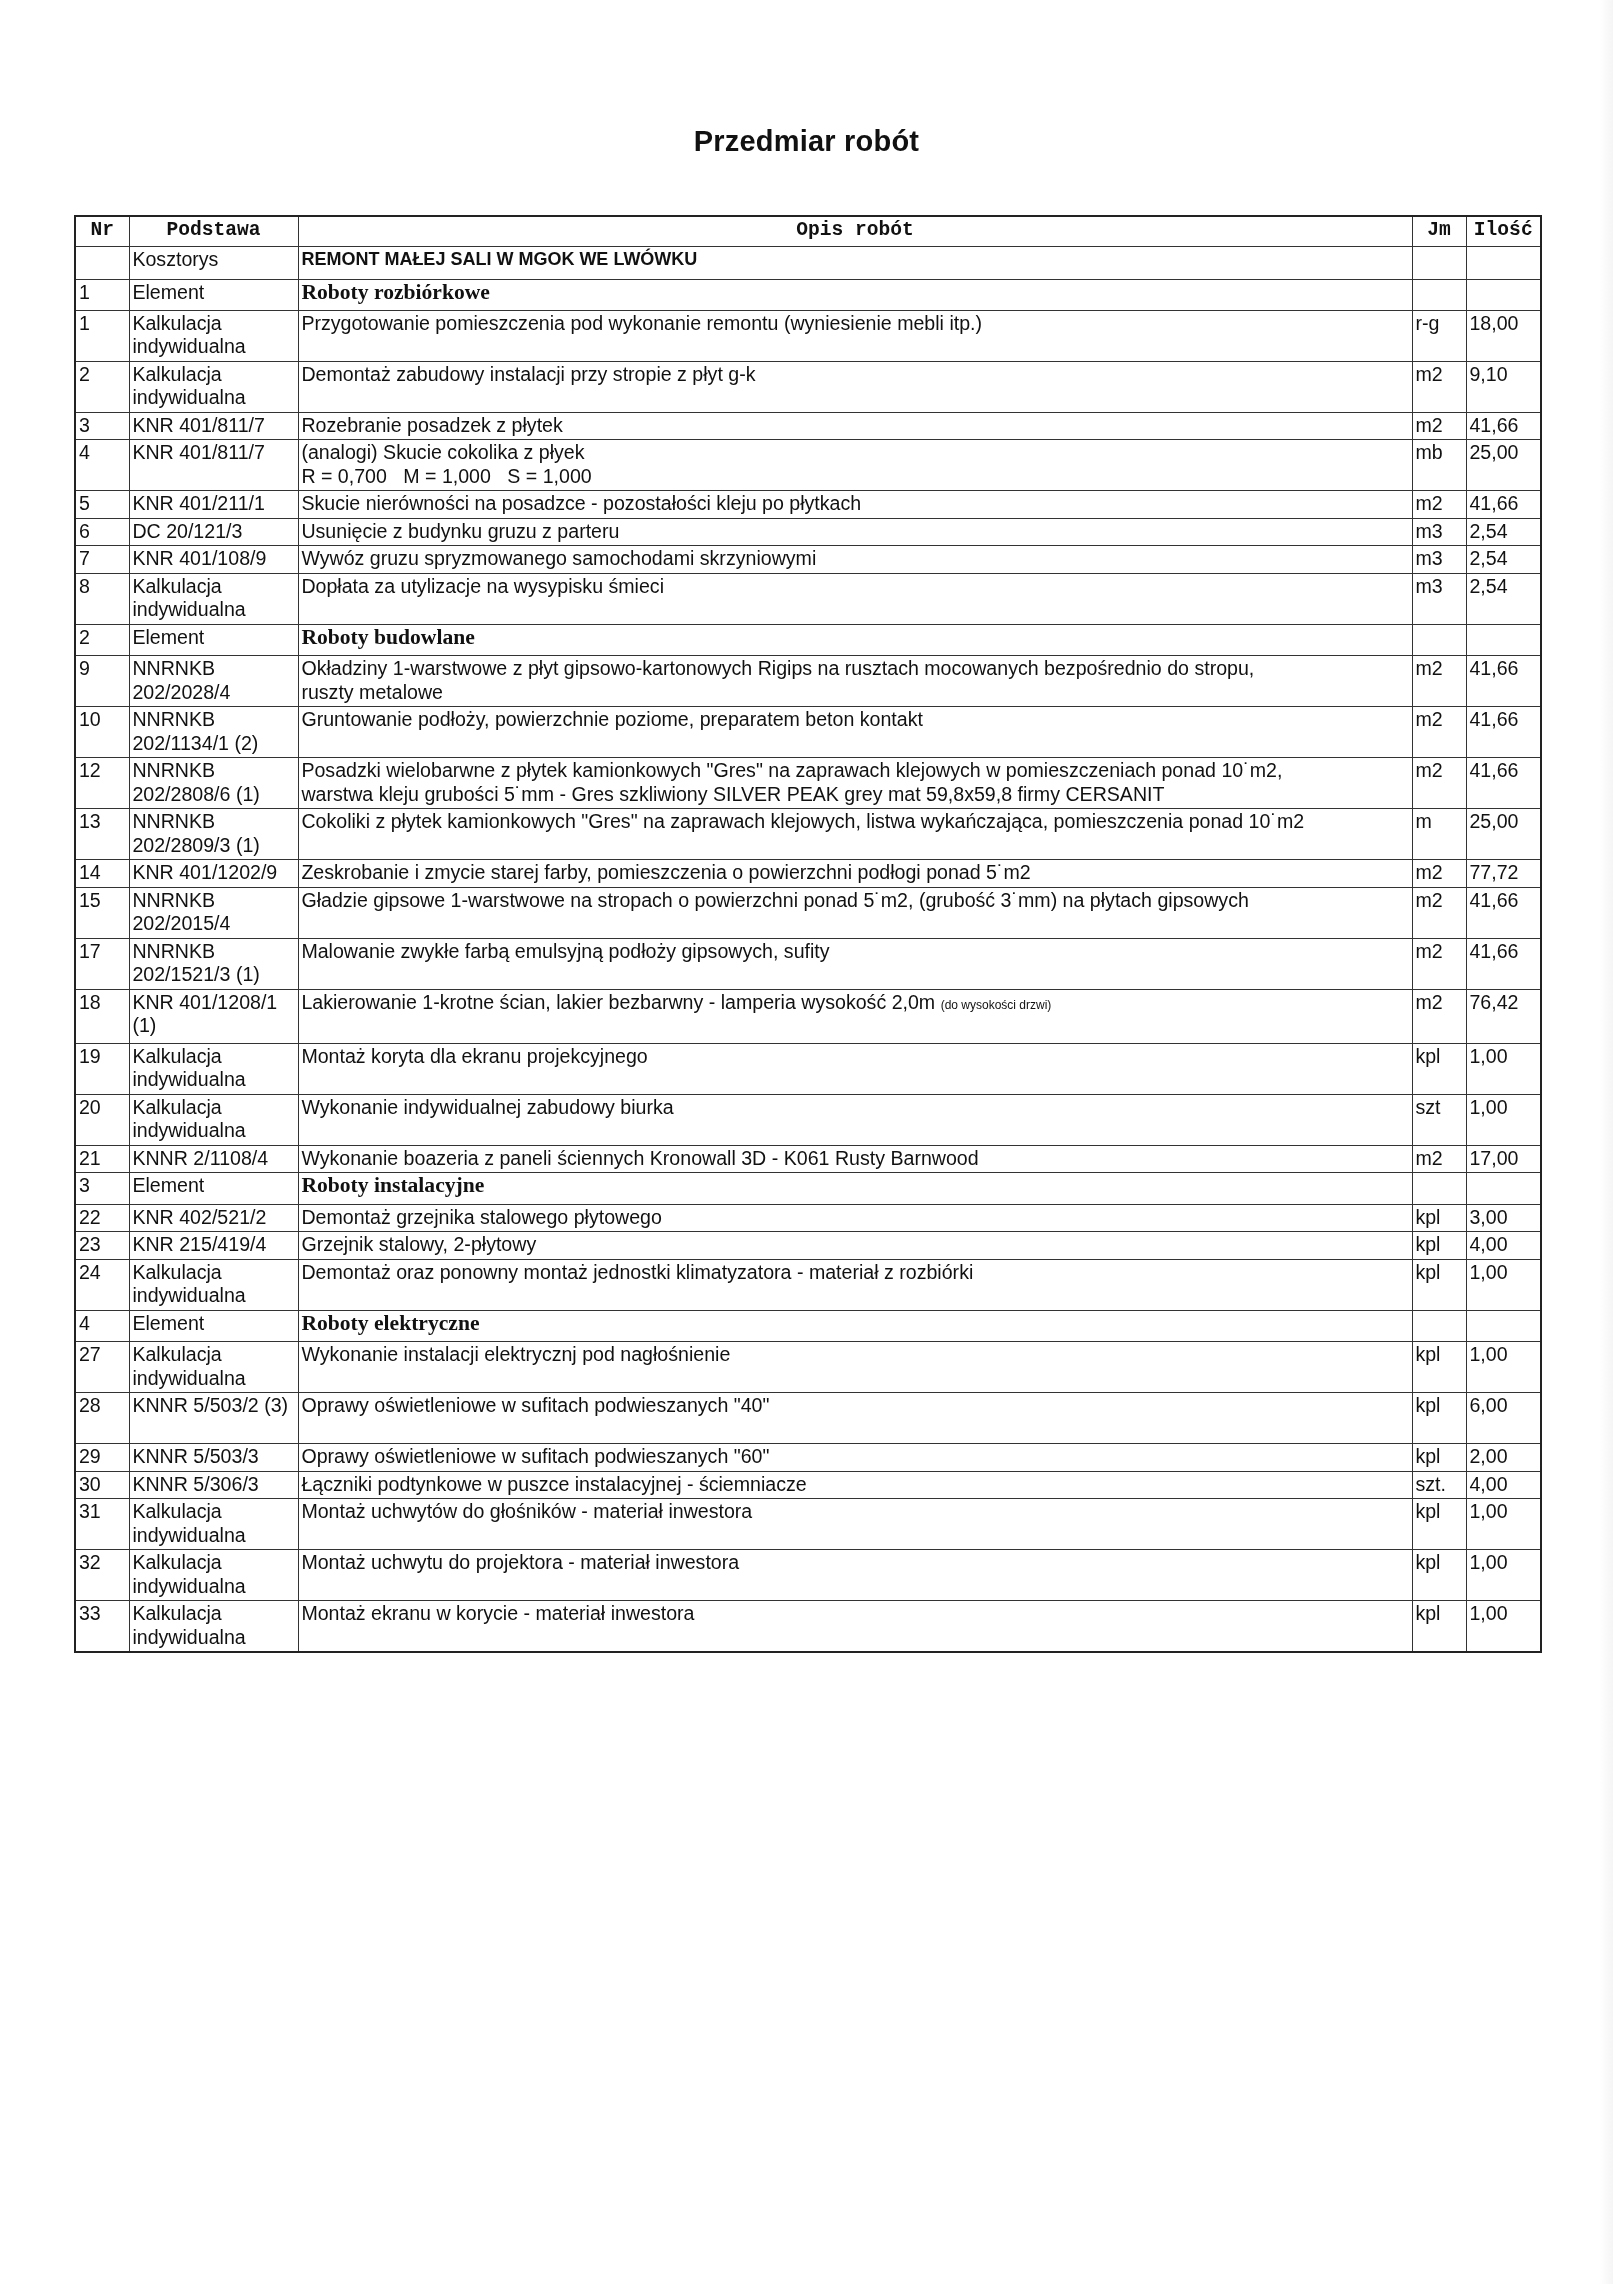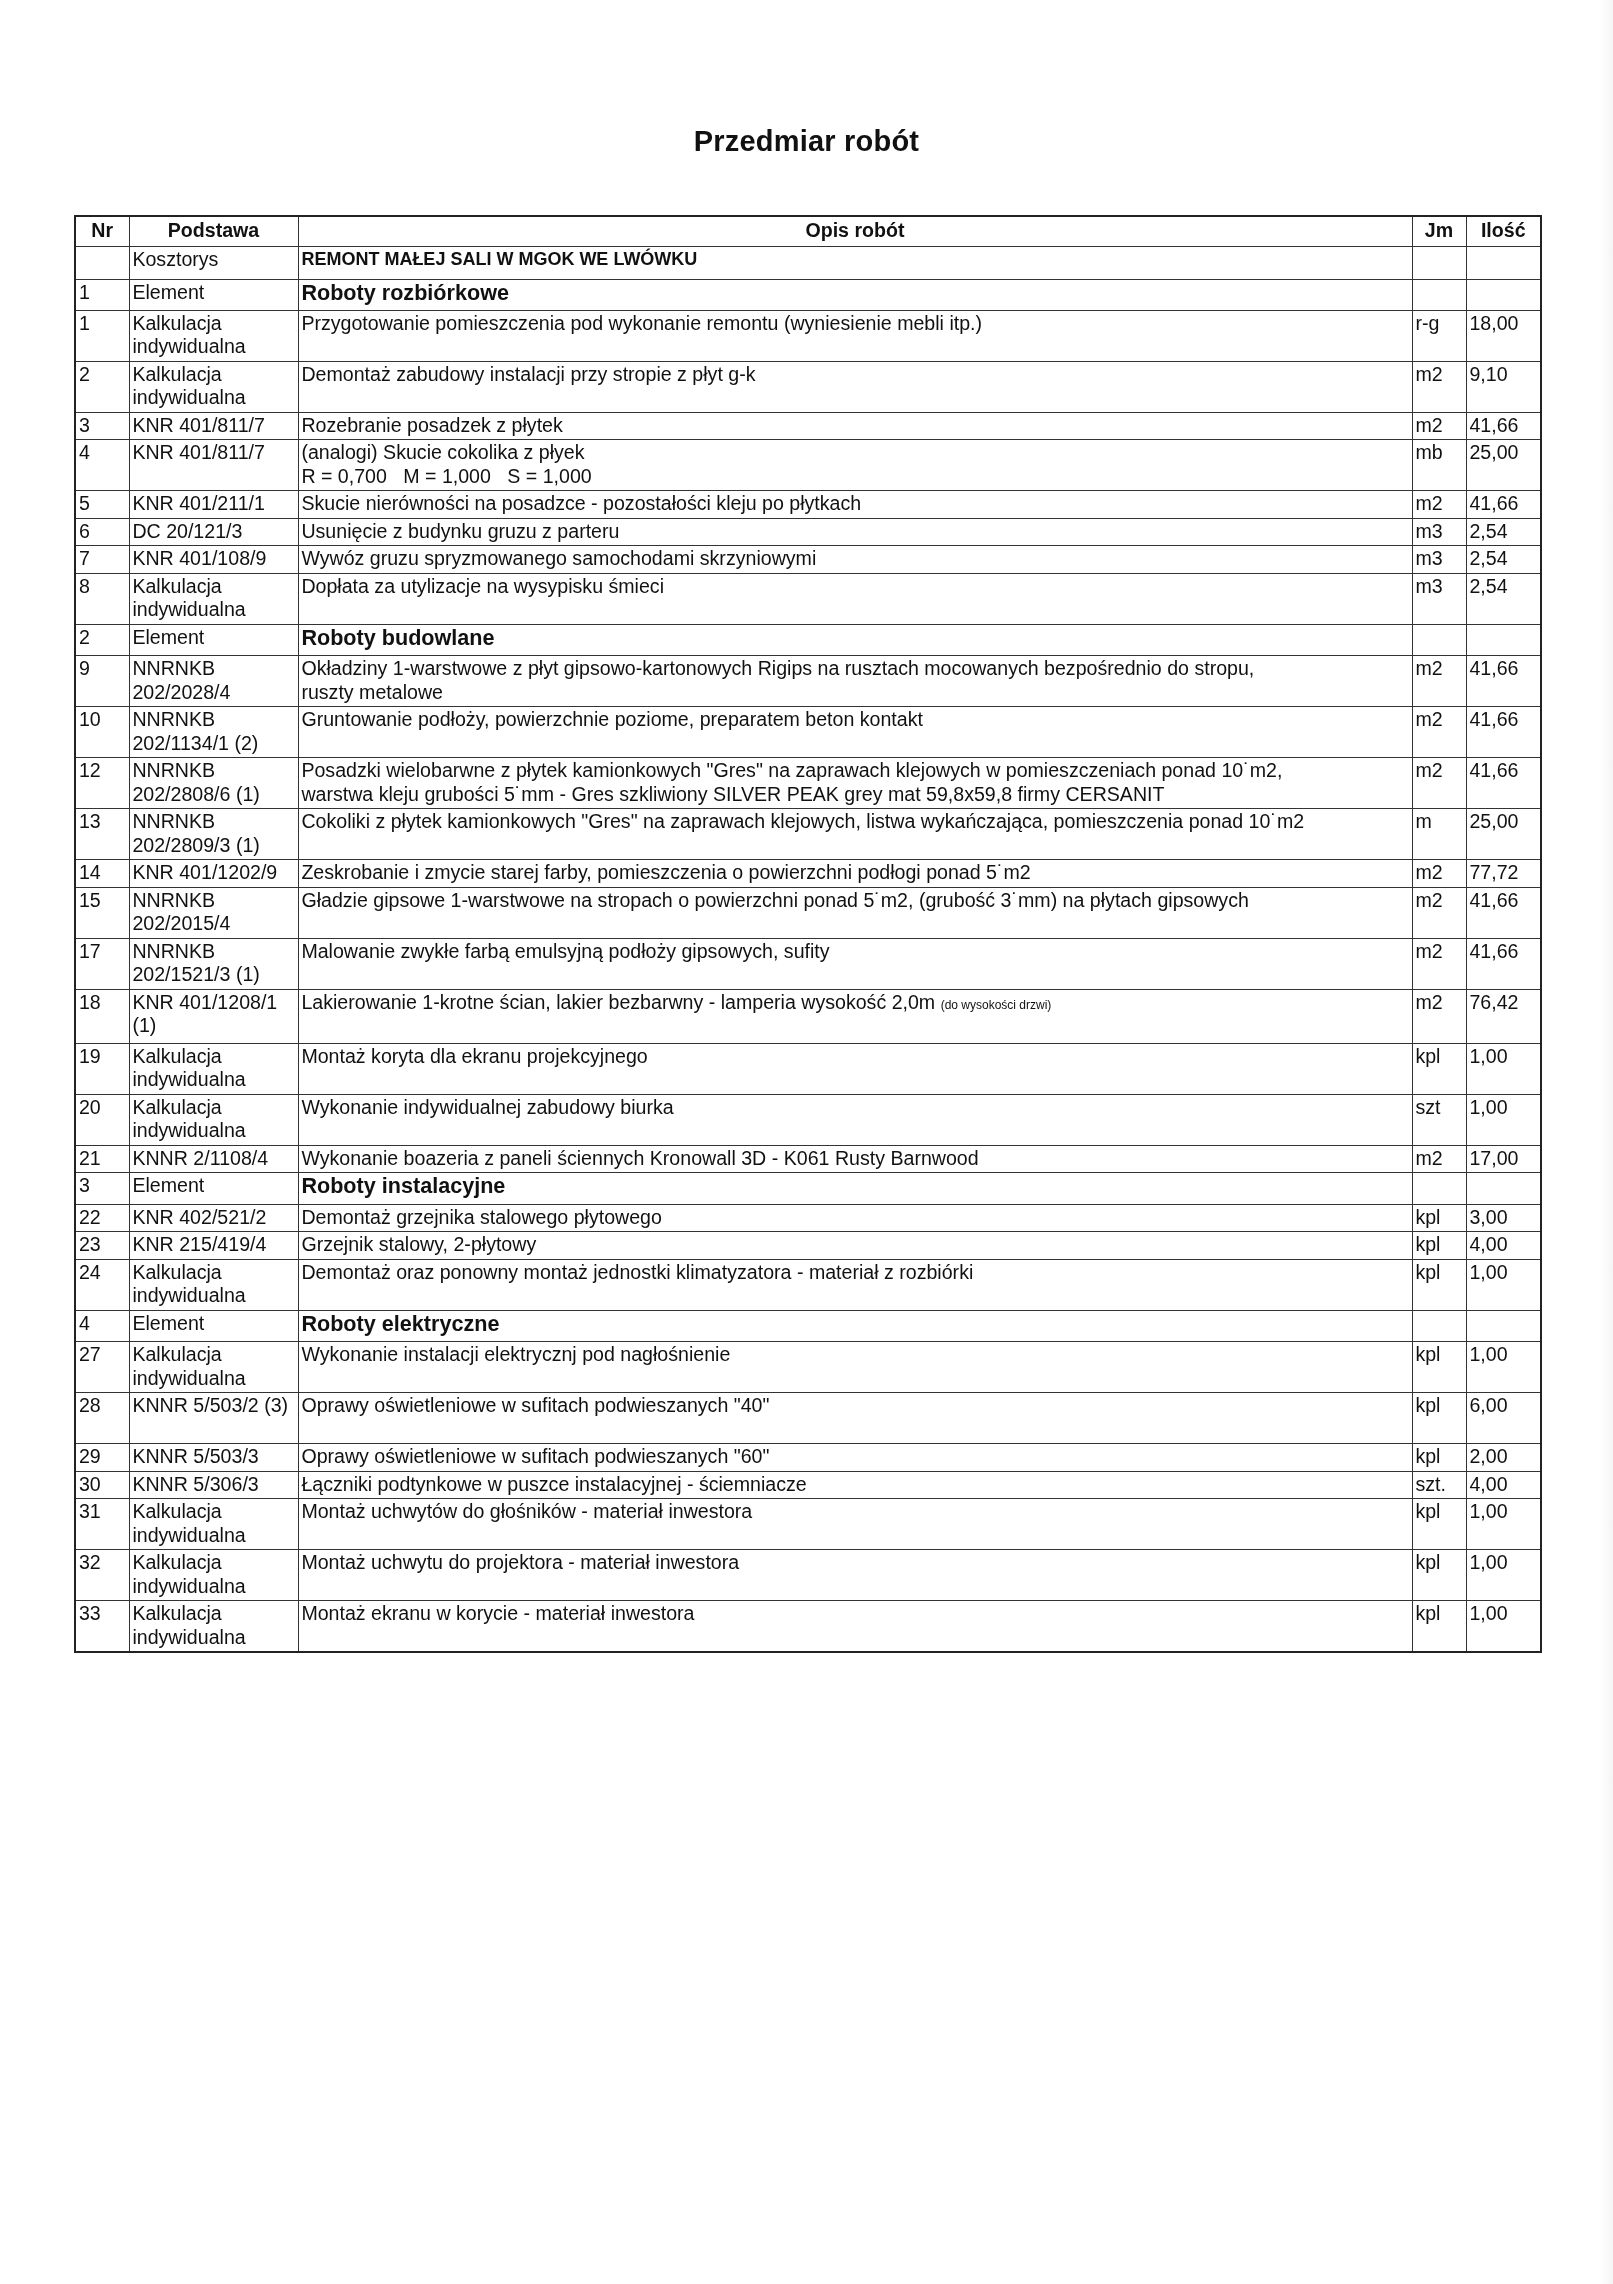--- a/index.html
+++ b/index.html
@@ -21,26 +21,26 @@
   table.przedmiar col.c-pod { width: 169px; }
   table.przedmiar col.c-opis { width: 1114px; }
   table.przedmiar col.c-jm { width: 54px; }
   table.przedmiar col.c-il { width: 75px; }
   table.przedmiar th, table.przedmiar td {
     border: 1.5px solid #333; padding: 1px 2.9px 2px 2.9px;
     vertical-align: top; line-height: 23.5px; text-align: left;
     overflow: hidden; word-wrap: break-word;
   }
   table.przedmiar th {
-    font-weight: bold; text-align: center; height: 25.5px; vertical-align: middle;
+    font-weight: bold; text-align: center; height: 25.5px; vertical-align: middle; font-family: Liberation Mono, monospace;
   }
   td.jm, td.il { vertical-align: bottom; }
   td.il { text-align: right; padding-right: 2.9px; }
   td.title-cell { font-weight: bold; font-size: 18px; vertical-align: middle; }
-  td.element-cell { font-weight: bold; font-size: 21.6px; }
+  td.element-cell { font-weight: bold; font-size: 21.6px; font-family: Liberation Serif, serif; }
   tr.row-kosztorys td { height: 29px; }
   tr.row-element td { height: 27.4px; }
   .pre { white-space: pre; }
   .small-note { font-size: 12px; }
   .scan-edge {
     position: absolute; top: 0; right: 0; width: 13.7px; height: 2285px;
     background: linear-gradient(to right, #ffffff, #f5f5f5);
   }
 </style>
 </head>

